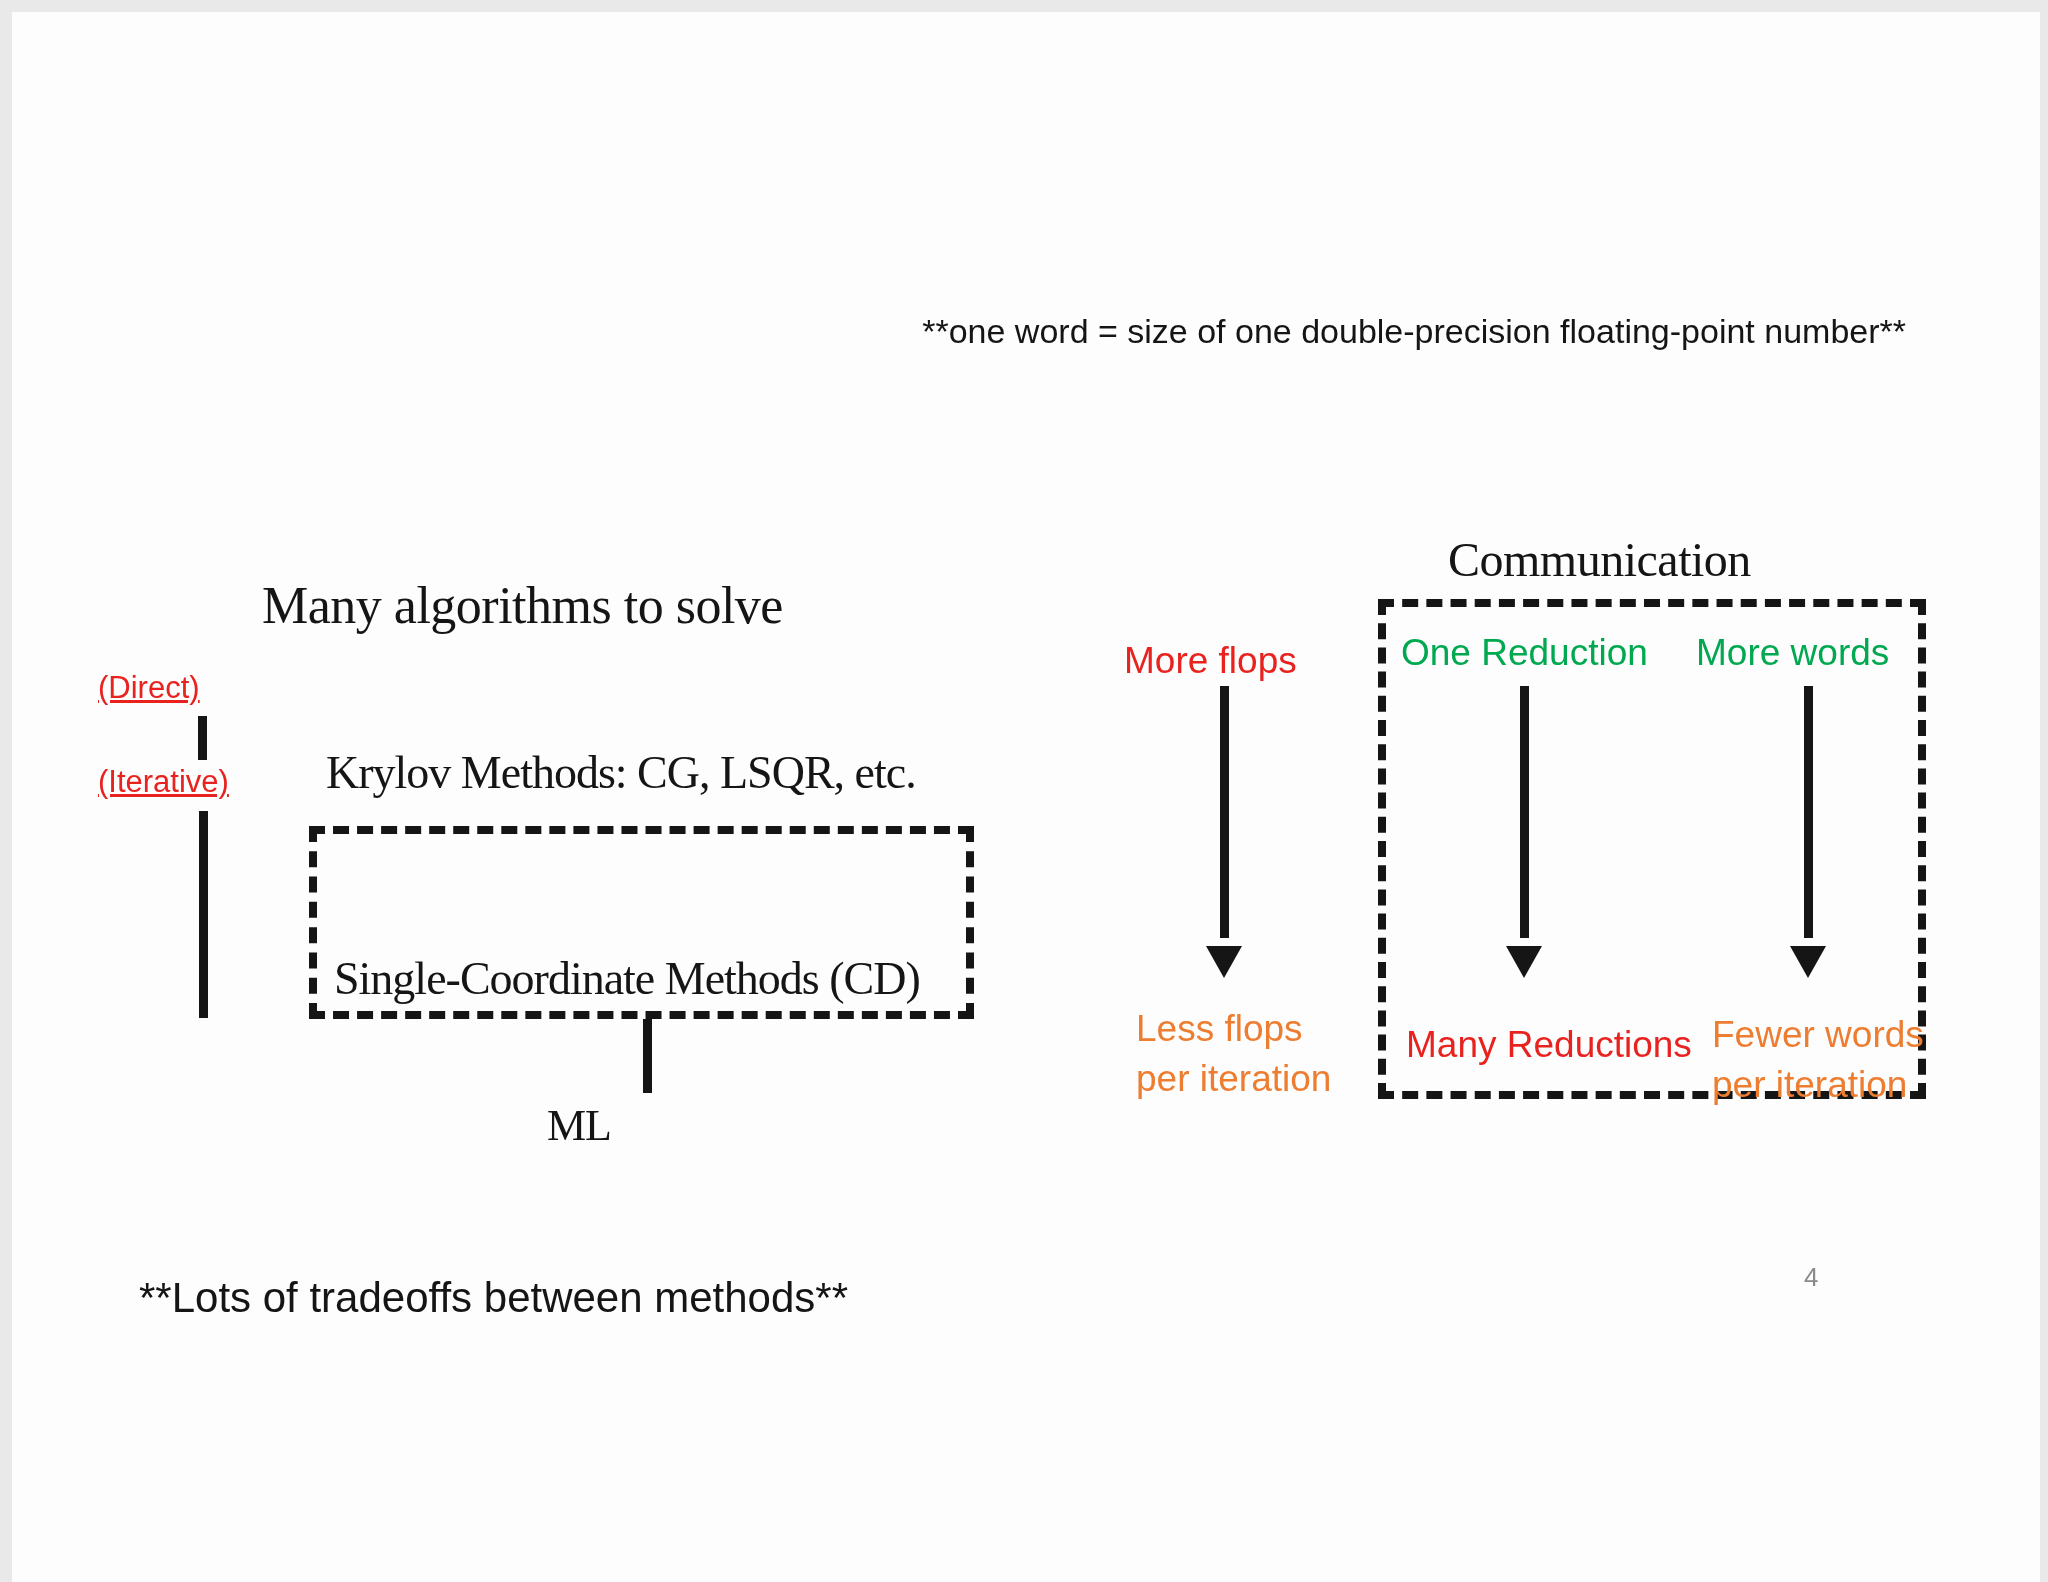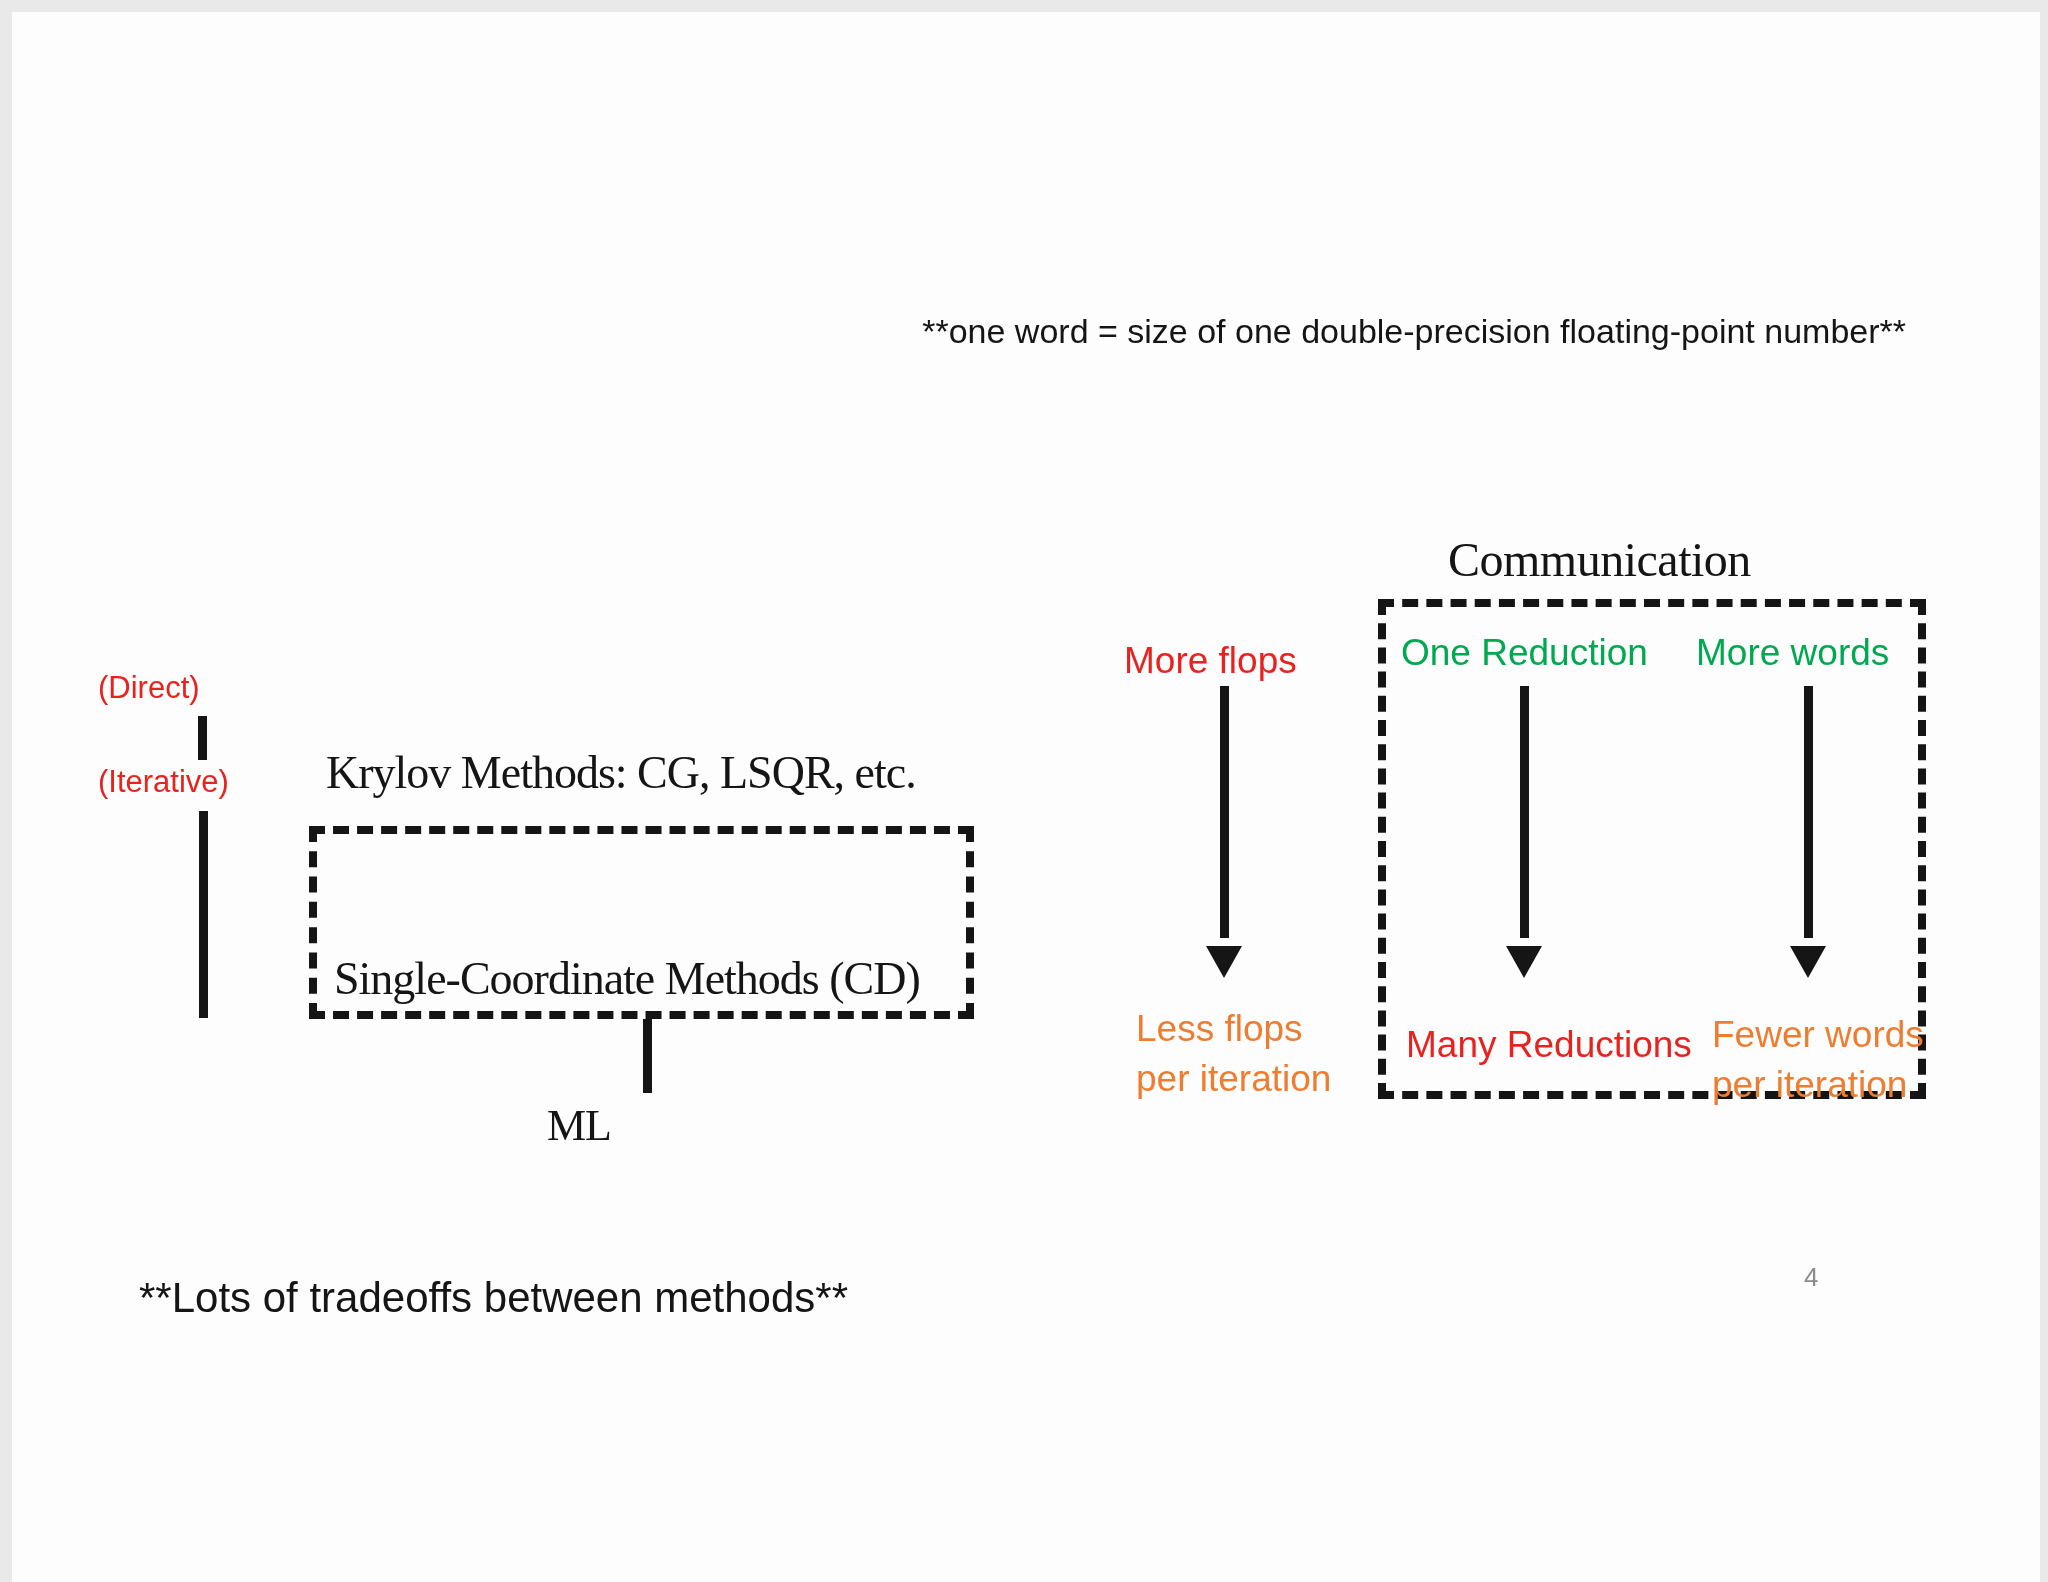--- a/index.html
+++ b/index.html
@@ -19,21 +19,21 @@
   .abs{position:absolute;}
   .serif{font-family:"Liberation Serif","DejaVu Serif",serif;}
   .sans{font-family:"Liberation Sans","DejaVu Sans",sans-serif;}
   .center{text-align:left;}
 
   .top-note{right:150px;top:296px;font-size:34px;color:var(--ink);white-space:nowrap;}
   .bottom-note{left:123px;top:1258px;font-size:42px;color:var(--ink);white-space:nowrap;}
   .page-number{left:1788px;top:1246px;font-size:26px;color:var(--gray);}
 
   .main-title{left:246px;top:560px;font-size:52px;letter-spacing:-0.5px;white-space:nowrap;}
-  .side-label{width:210px;font-size:31px;color:var(--red);white-space:nowrap;}
+  .side-label{width:210px;font-size:31px;color:var(--red);white-space:nowrap;text-decoration:underline;}
   .direct-label{left:82px;top:654px;}
   .iterative-label{left:82px;top:748px;}
 
   .vline{background:var(--ink);width:9px;}
   .seg-direct-iterative{left:182px;top:700px;height:44px;}
   .seg-iterative-down{left:183px;top:795px;height:207px;}
   .seg-ml{left:627px;top:1003px;height:74px;}
 
   .algo-item{font-size:46px;letter-spacing:-1px;white-space:nowrap;color:var(--ink);}
   .item-matrix{left:310px;top:652px;}
@@ -63,20 +63,21 @@
   .arrow-reductions{left:1490px;top:666px;height:300px;}
   .arrow-words{left:1774px;top:666px;height:300px;}
 </style>
 </head>
 <body>
 
 <div class="slide">
 
   <div class="abs sans top-note">**one word = size of one double-precision floating-point number**</div>
 
+  <div class="abs serif main-title">Many algorithms to solve</div>
 
   <div class="abs sans center side-label direct-label">(Direct)</div>
   <div class="abs vline seg-direct-iterative"></div>
   <div class="abs sans center side-label iterative-label">(Iterative)</div>
   <div class="abs vline seg-iterative-down"></div>
 
   <div class="abs serif algo-item item-krylov">Krylov Methods: CG, LSQR, etc.</div>
 
   <div class="abs dashed-box cd-group-box"></div>
   <div class="abs serif algo-item item-cd">Single-Coordinate Methods (CD)</div>

